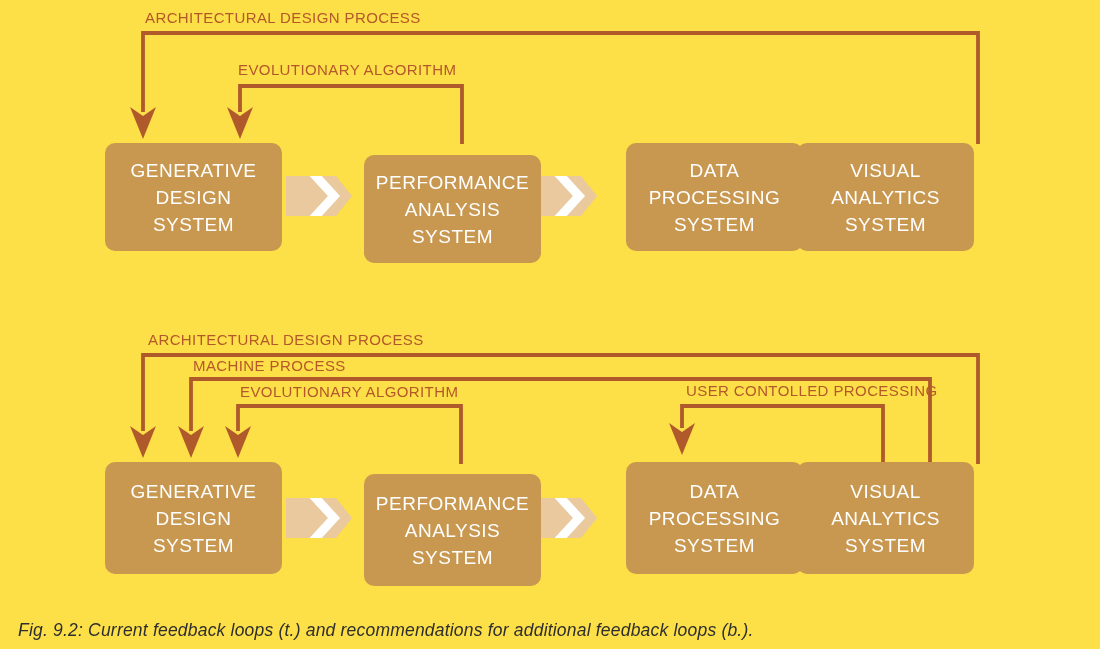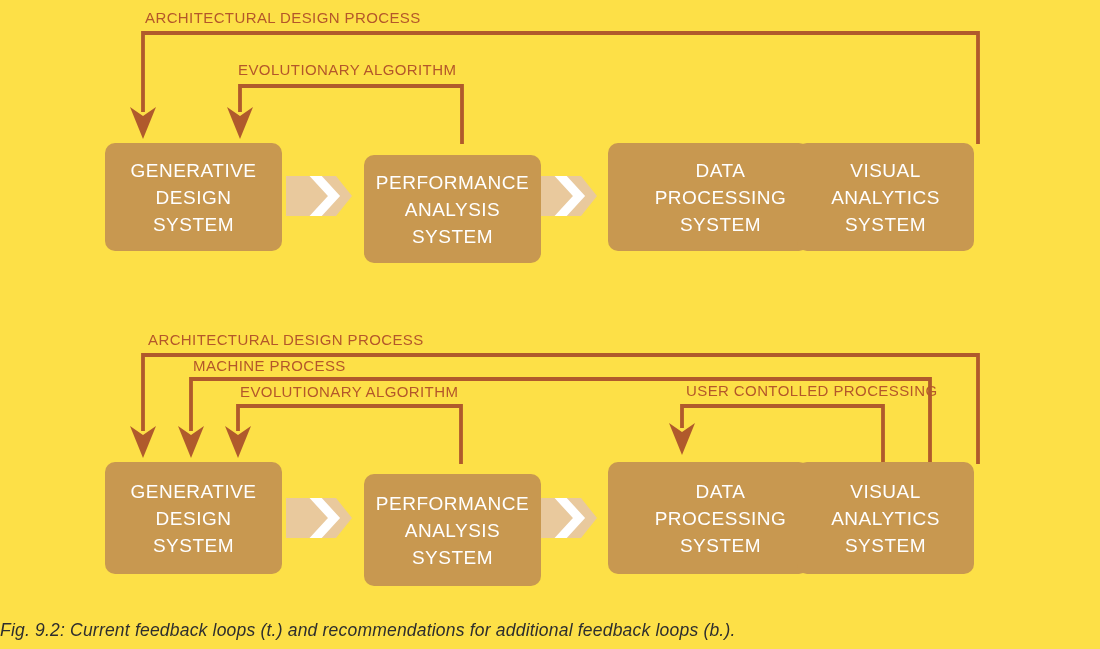--- a/index.html
+++ b/index.html
@@ -27,21 +27,21 @@
     display: block;
     font-size: 19px;
     line-height: 27px;
     letter-spacing: 0.5px;
     font-weight: 400;
   }
   .row1 { top: 143px; height: 108px; }
   .row2 { top: 462px; height: 112px; }
   .bx1 { left: 105px; }
   .bx2 { left: 364px; margin-top: 12px; }
-  .bx3 { left: 608px; padding-left: 24px; }
+  .bx3 { left: 626px; }
   .bx4 { left: 797px; }
   .chevron {
     position: absolute;
     width: 66px; height: 40px;
     z-index: 2;
   }
   .chevron.row1c { top: 176px; }
   .chevron.row2c { top: 498px; }
   .cv1 { left: 286px; }
   .cv2 { left: 531px; }
@@ -63,21 +63,21 @@
   }
   #loops-svg path.loop {
     fill: none;
     stroke: #b05a2c;
     stroke-width: 3.8;
     stroke-linejoin: miter;
   }
   #loops-svg polygon.head { fill: #b05a2c; }
   .caption {
     position: absolute;
-    left: 0; top: 620px;
+    left: 18px; top: 620px;
     font-size: 17.5px;
     font-style: italic;
     color: #2e2e2e;
     letter-spacing: 0.2px;
     white-space: nowrap;
   }
 </style>
 </head>
 <body>
 

